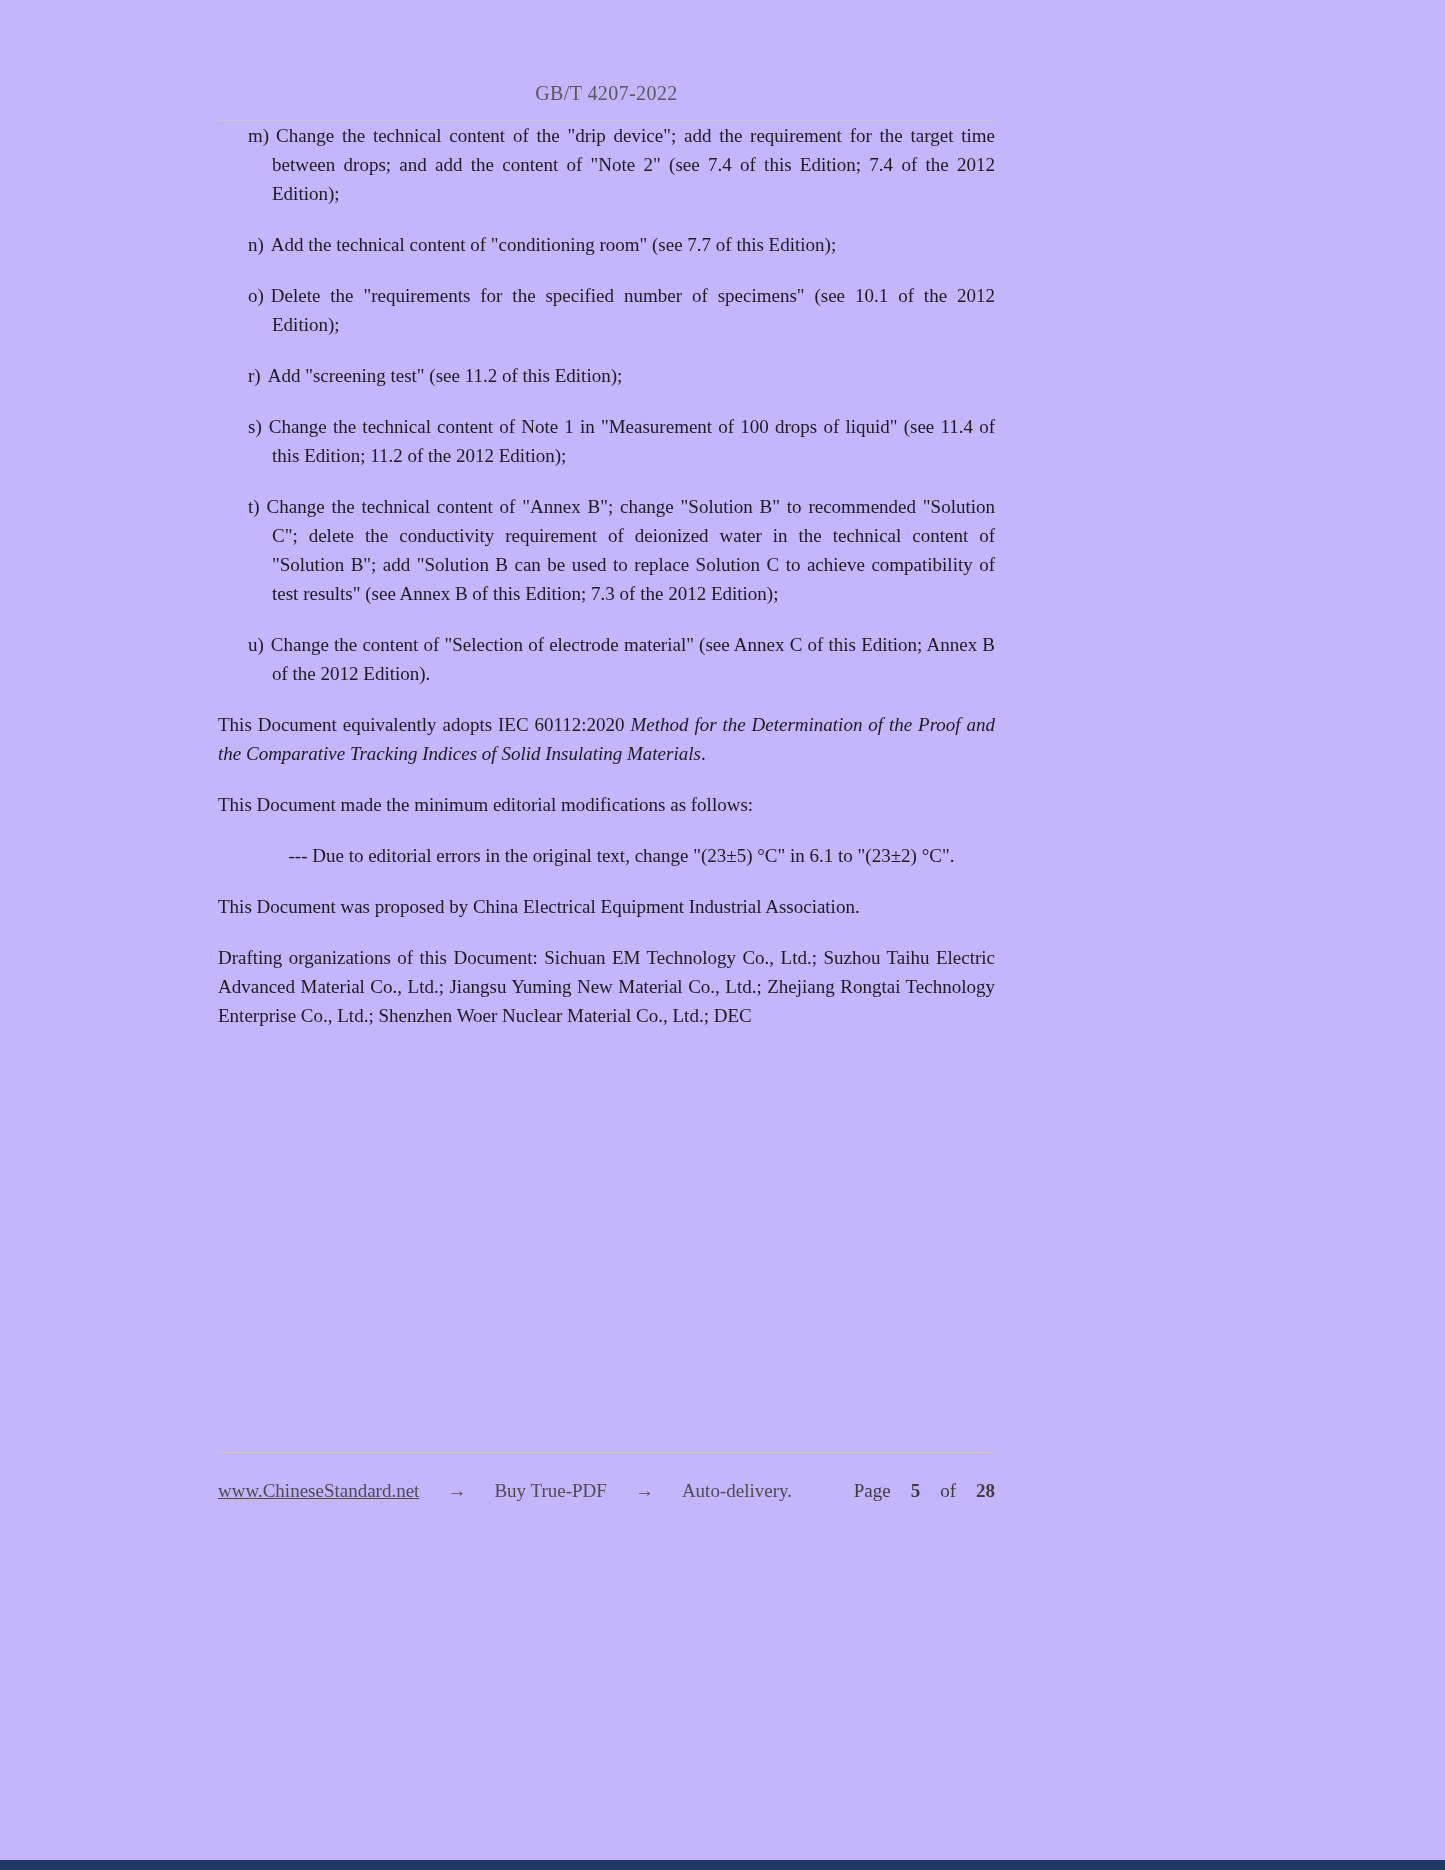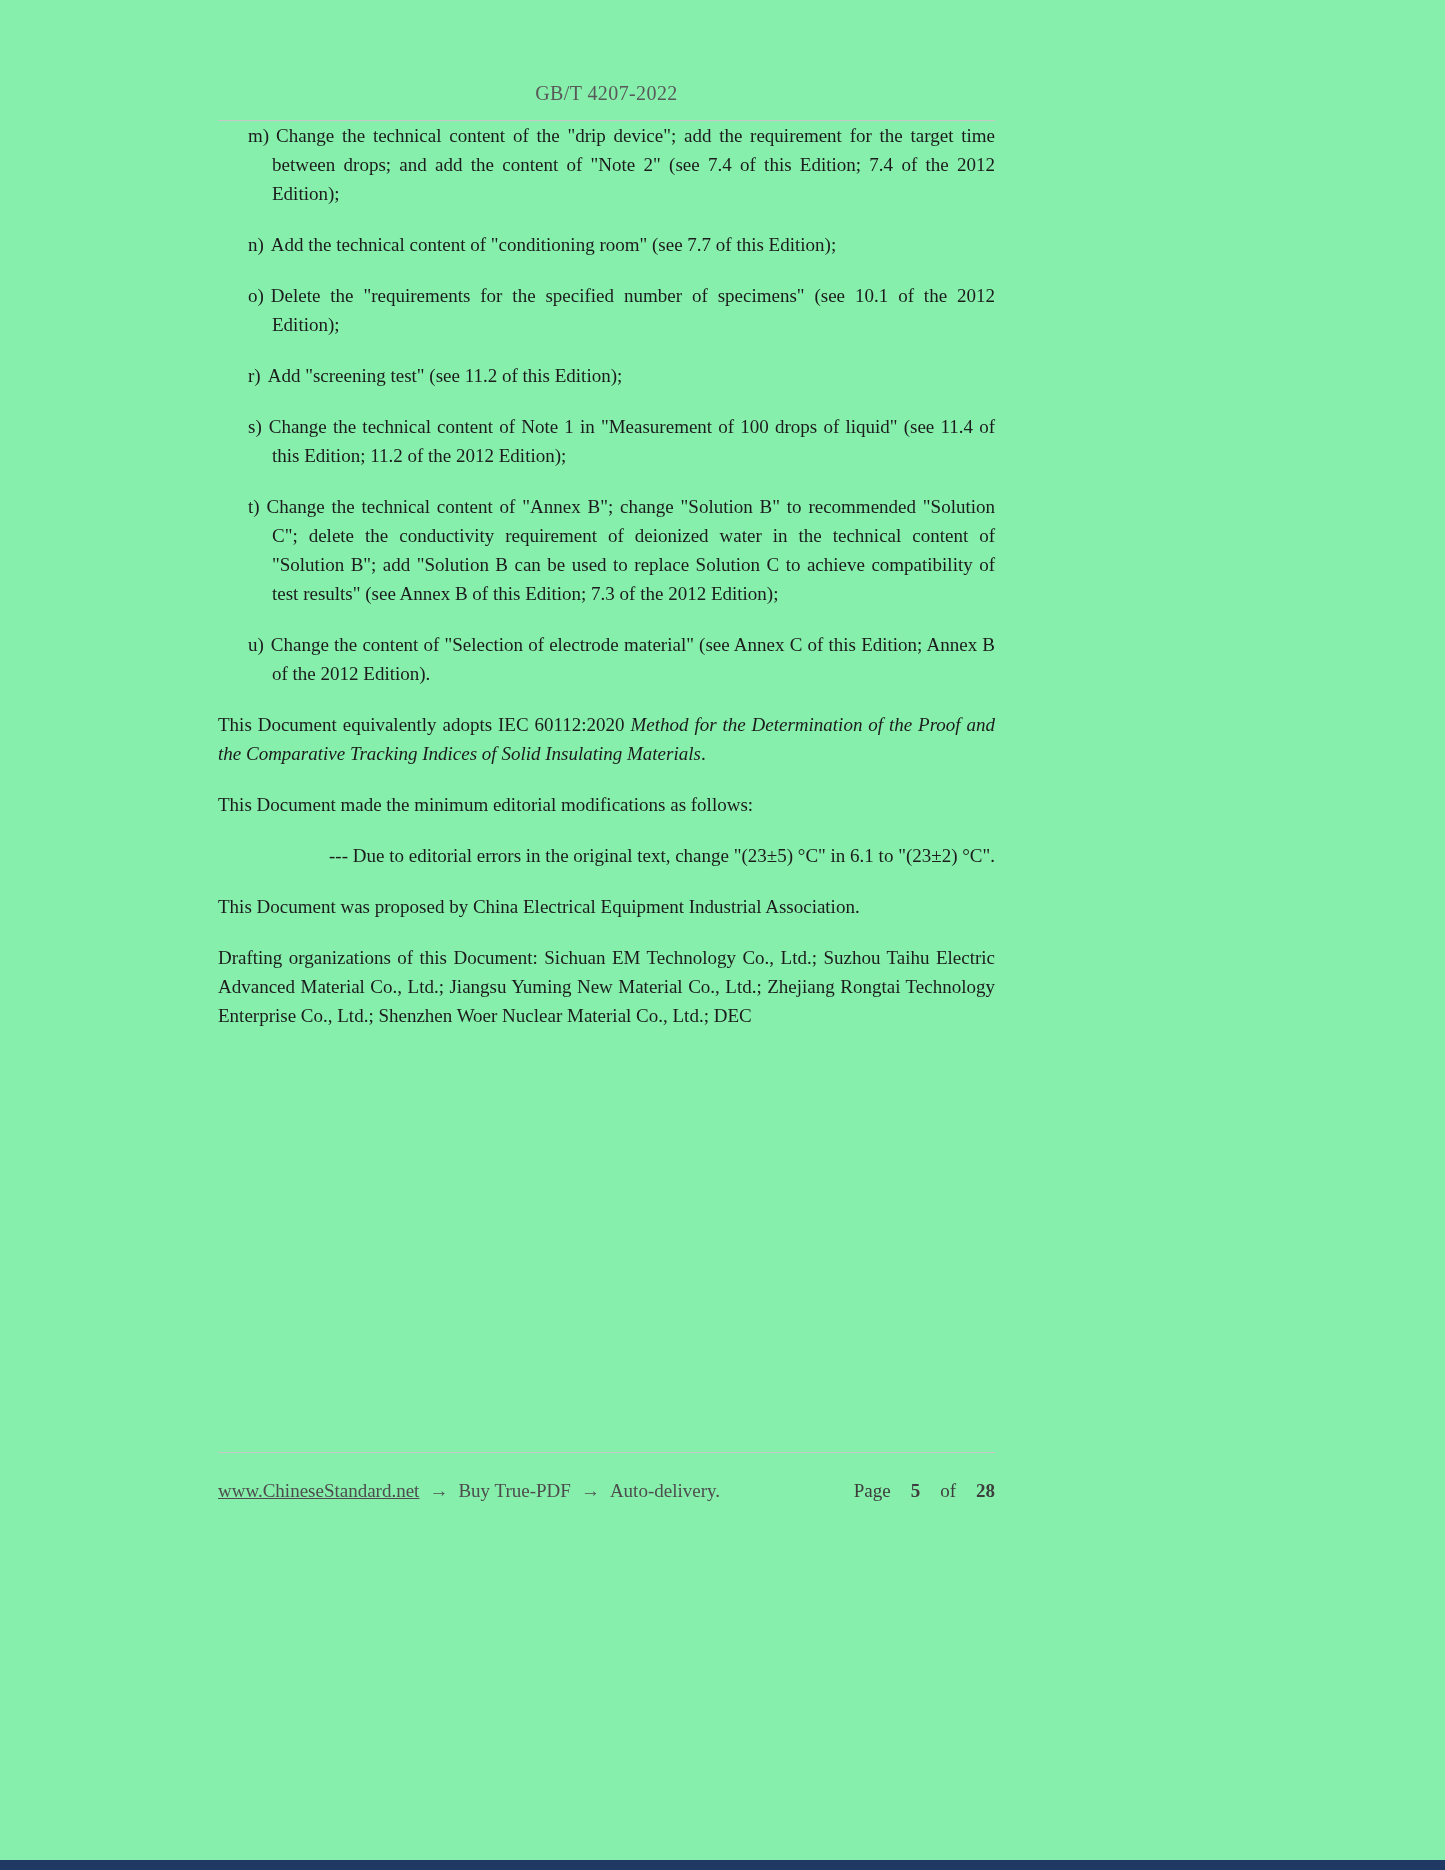--- a/index.html
+++ b/index.html
@@ -5,21 +5,21 @@
   * { margin: 0; padding: 0; box-sizing: border-box; }
   html, body { background: #ffffff; }
   body {
     width: 1445px;
     height: 1870px;
     position: relative;
     font-family: "Liberation Serif", serif;
     color: #1c1c1c;
     overflow: hidden;
   }
-  .page { position: absolute; inset: 0; background: #86efac; }
+  .page { position: absolute; inset: 0; background: #c4b5fd; }
   .content { position: absolute; left: 218px; top: 0; width: 777px; }
 
   .header-title {
     margin-top: 82px;
     text-align: center;
     font-size: 20px;
     color: #595959;
     letter-spacing: 0.4px;
   }
   .rule {
@@ -37,34 +37,34 @@
     padding-left: 54px;
     text-indent: -24px;
     margin-bottom: 22px;
     text-align: justify;
   }
   .li-label { margin-right: 7px; }
   .para { margin-bottom: 22px; text-align: justify; }
   .indent-line {
     padding-left: 30px;
     margin-bottom: 22px;
-    text-align: right;
+    text-align: center;
   }
   .italic { font-style: italic; }
 
   .footer { position: absolute; left: 218px; width: 777px; top: 1452px; }
   .footer-row {
     display: flex;
     justify-content: space-between;
     align-items: baseline;
     margin-top: 27px;
     font-size: 19px;
     color: #4d4d4d;
   }
-  .footer-left { display: flex; gap: 10px; align-items: flex-end; }
+  .footer-left { display: flex; gap: 28px; align-items: flex-end; }
   .site-link { text-decoration: underline; color: #4d4d4d; cursor: pointer; }
   .footer-right { display: flex; gap: 20px; align-items: baseline; color: #3d3d3d; }
   .page-bold { font-weight: bold; }
 
   .bottom-bar {
     position: absolute;
     left: 0; right: 0; bottom: 0;
     height: 10px;
     background: #1f3864;
   }

